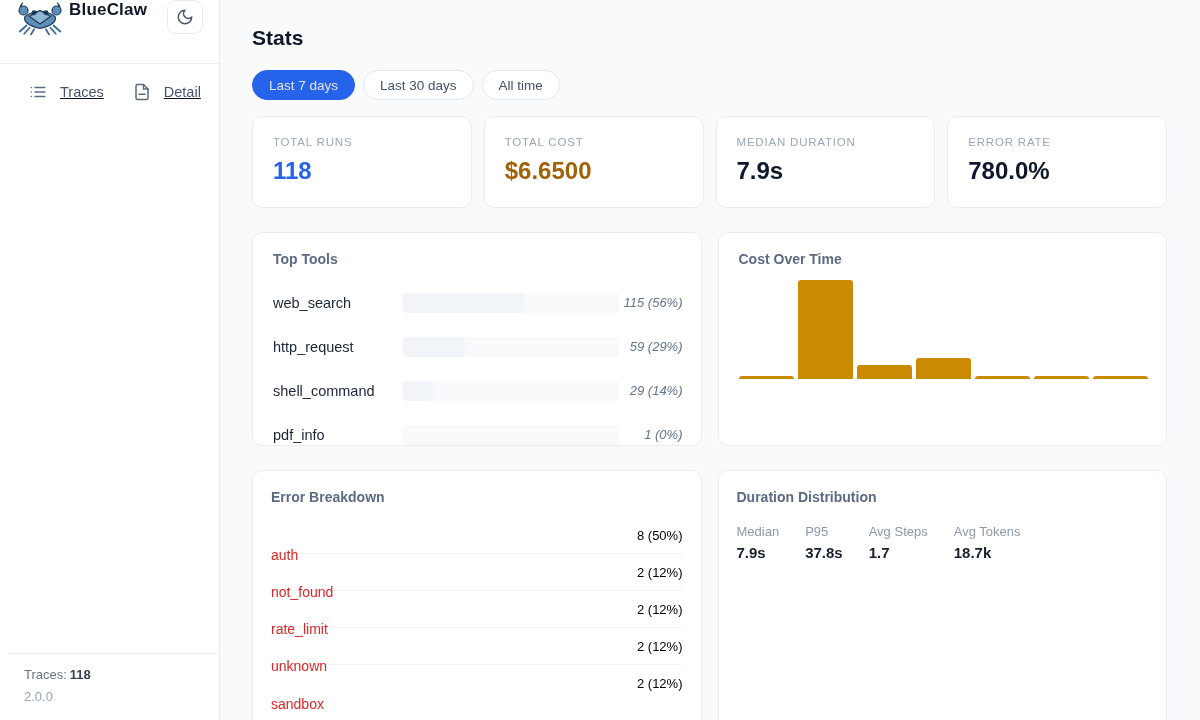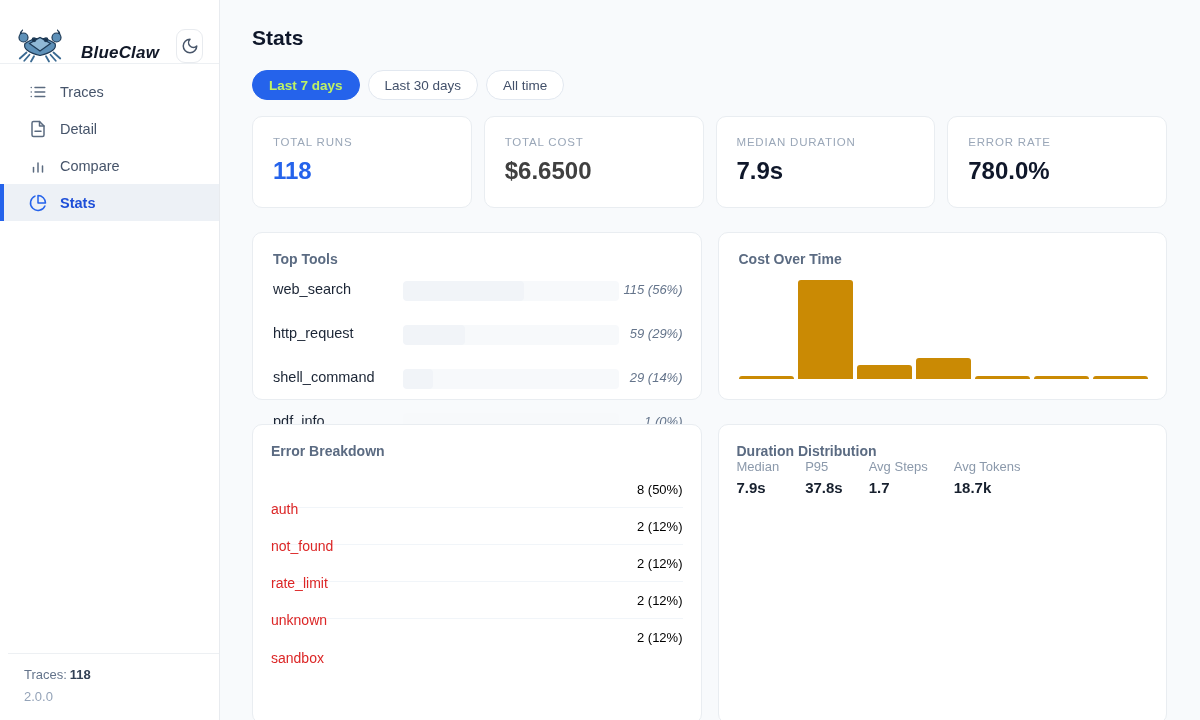--- a/index.html
+++ b/index.html
@@ -1,78 +1,78 @@
 <!DOCTYPE html>
 <html><head>
 <meta charset="utf-8">
 <style>
   * { margin:0; padding:0; box-sizing:border-box; }
   html,body { width:1200px; height:720px; overflow:hidden; }
   body { display:flex; font-family:"Liberation Sans", sans-serif; background:#f8fafc; color:#0f172a; }
 
   
   .sidebar { width:220px; min-width:220px; height:720px; background:#ffffff; border-right:1px solid #e8ebef; display:flex; flex-direction:column; }
-  .side-header { height:64px; border-bottom:1px solid #edf0f3; display:flex; align-items:flex-end; padding:0 16px; gap:17px;font-style:italic; }
+  .side-header { height:64px; border-bottom:1px solid #edf0f3; display:flex; align-items:flex-start; padding:0 16px; gap:5px; }
   .logo { width:48px; height:36px; flex:0 0 auto; }
   .brand { font-size:17px; font-weight:bold; color:#111827; letter-spacing:.2px; flex:1; }
   .theme-btn { width:36px; height:34px; border:1px solid #e8ebef; border-radius:9px; background:#fff; display:flex; align-items:center; justify-content:center; color:#475569; cursor:pointer; }
-  .nav { padding-top:9px; display:flex; flex-direction:column; }
+  .nav { padding-top:9px; display:flex; flex-direction:row;text-decoration:underline; }
   .nav-item { height:37px; display:flex; align-items:center; gap:13px; padding-left:25px; font-size:14.5px; color:#46546a; border-left:4px solid transparent; cursor:pointer; text-decoration:none; }
   .nav-item .nicon { width:18px; height:18px; color:#5b6b80; display:flex; }
   .nav-item.active { background:#edf1f6; border-left-color:#2563eb; color:#1d4ed8; font-weight:bold; }
   .nav-item.active .nicon { color:#2563eb; }
   .side-spacer { flex:1; }
   .side-footer { border-top:1px solid #edf0f3; padding:13px 16px 16px 16px; font-size:13px; color:#64748b;margin-left:8px; }
   .side-footer .traces-line b { color:#334155; margin-left:3px; }
   .side-footer .version { margin-top:7px; color:#94a3b8; }
 
   
   .main { flex:1; height:720px; overflow:hidden; padding:14px 33px 0 32px; background:#f8fafc; }
   h1.page-title { font-size:21px; font-weight:bold; color:#0f172a; margin:12px 0 20px; }
 
   .filters { display:flex; gap:8px; margin-bottom:16px; }
   .pill { height:30px; padding:0 16px; border-radius:15px; font-size:13.5px; display:flex; align-items:center; background:#fff; border:1px solid #e2e8f0; color:#42506a; cursor:pointer; font-family:inherit; }
-  .pill.active { background:#2563eb; border-color:#2563eb; color:#bef264; font-weight:bold; }
+  .pill.active { background:#2563eb; border-color:#2563eb; color:#e5e5e5; font-weight:normal; }
 
   .stat-cards { display:grid; grid-template-columns:repeat(4,1fr); gap:12px; }
   .stat-card { background:#fff; border:1px solid #e9edf1; border-radius:10px; padding:19px 20px; height:92px; }
   .stat-label { font-size:11.5px; font-weight:normal; letter-spacing:.8px; color:#9aa7b8; text-transform:uppercase; }
   .stat-value { font-size:24px; font-weight:bold; margin-top:9px; }
   .c-blue  { color:#2563eb; }
-  .c-gold  { color:#404040; }
+  .c-gold  { color:#a16207; }
   .c-dark  { color:#0f172a; }
   .c-red   { color:#0f172a; }
 
   .charts { display:grid; grid-template-columns:1fr 1fr; gap:24px 16px; margin-top:24px; }
   .chart-card { background:#fff; border:1px solid #e9edf1; border-radius:10px; padding:18px; }
-  .row1 { height:168px;padding-left:20px; }
+  .row1 { height:214px;padding-left:20px; }
   .row2 { height:300px; }
   .card-title { font-size:14px; font-weight:bold; color:#5b6b82; }
 
   
   .tool-rows { margin-top:14px; }
-  .tool-row { display:flex; align-items:flex-start; min-height:44px; }
+  .tool-row { display:flex; align-items:center; min-height:44px; }
   .tool-name { width:130px; font-size:14.5px; color:#1b2535; }
   .tool-bar { flex:1; height:20px; border-radius:4px; background:#f7f9fb; overflow:hidden; }
   .tool-fill { height:100%; background:#f1f4f8; border-radius:4px; }
   .tool-val { width:64px; text-align:right; font-size:13px; color:#64748b; line-height:1.4;font-style:italic; }
 
   
   .cost-chart { margin-top:13px; height:99px; display:flex; align-items:flex-end; gap:4px; }
   .cbar { flex:1; background:#ca8a04; border-radius:3px 3px 0 0; min-height:3px; }
 
   
   .err-rows { margin-top:12px; }
   .err-row { display:flex; align-items:center; justify-content:space-between; height:37px; border-bottom:1px solid #f1f5f9; }
   .err-rows > .err-row:last-child { border-bottom:none; }
   .err-name { font-size:14px; color:#dc2626;margin-top:40px; }
   .err-val { font-size:13px; color:#000000; }
 
   
-  .dur-stats { display:flex; gap:26px; }
+  .dur-stats { display:flex; gap:26px; margin-top:19px; }
   .dur-label { font-size:13px; color:#8b99ab; }
   .dur-value { font-size:15px; font-weight:bold; color:#17202e; margin-top:5px; }
 
   svg { display:block; }
 </style>
 </head>
 <body>
 
 <aside class="sidebar">
   <div class="side-header">

